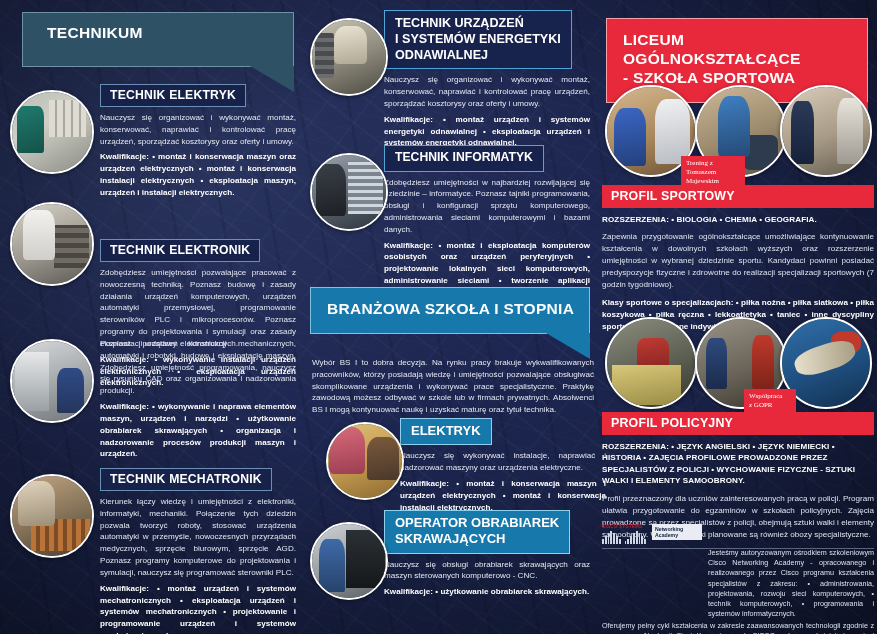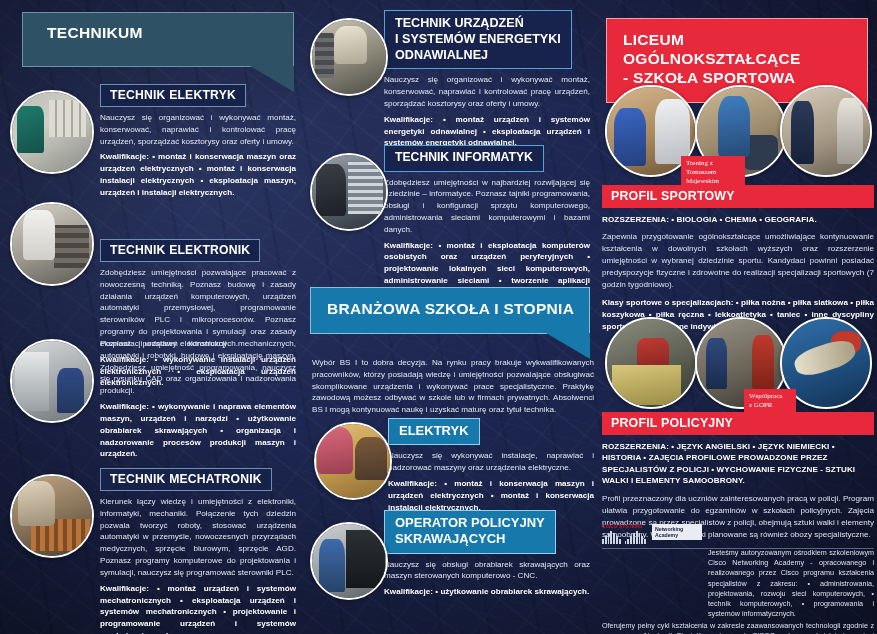--- a/index.html
+++ b/index.html
@@ -309,40 +309,40 @@
       </div>
     </div>
 
     <div class="banner blue" style="position:absolute;left:2px;top:287px;width:280px;padding:12px 14px 14px 16px;">
       <h1>BRANŻOWA SZKOŁA I STOPNIA</h1>
       <div class="notch"></div>
     </div>
 
     <div class="sec-body" style="position:absolute;left:4px;top:352px;width:282px;">Wybór BS I to dobra decyzja. Na rynku pracy brakuje wykwalifikowanych pracowników, którzy posiadają wiedzę i umiejętności pozwalające obsługiwać skomplikowane urządzenia i wykonywać prace specjalistyczne. Praktykę zawodową możesz odbywać w szkole lub w firmach prywatnych. Absolwenci BS I mogą kontynuować naukę i uzyskać maturę oraz tytuł technika.</div>
 
-    <div class="sec" style="position:absolute;left:4px;top:418px;width:290px;">
+    <div class="sec" style="position:absolute;left:16px;top:418px;width:290px;">
       <div class="circ" style="left:2px;top:4px;width:78px;height:78px;">
         <div class="ph p-elekt"></div>
       </div>
       <div style="margin-left:76px;width:206px;">
         <div class="bhead">ELEKTRYK</div>
         <div class="sec-body">
           <p>Nauczysz się wykonywać instalacje, naprawiać i nadzorować maszyny oraz urządzenia elektryczne.</p>
           <p><span class="kw">Kwalifikacje:</span>
              <span class="kw">• montaż i konserwacja maszyn i urządzeń elektrycznych • montaż i konserwacja instalacji elektrycznych.</span></p>
         </div>
       </div>
     </div>
 
     <div class="sec" style="position:absolute;left:0;top:510px;width:290px;">
       <div class="circ" style="left:2px;top:12px;width:78px;height:78px;">
         <div class="ph p-cnc"></div>
       </div>
       <div style="margin-left:76px;width:206px;">
-        <div class="bhead" style="white-space:pre-line;">OPERATOR POLICYJNY
+        <div class="bhead" style="white-space:pre-line;">OPERATOR OBRABIAREK
 SKRAWAJĄCYCH</div>
         <div class="sec-body">
           <p>Nauczysz się obsługi obrabiarek skrawających oraz maszyn sterowanych komputerowo - CNC.</p>
           <p><span class="kw">Kwalifikacje:</span>
              <span class="kw">• użytkowanie obrabiarek skrawających.</span></p>
         </div>
       </div>
     </div>
   </div>
 

